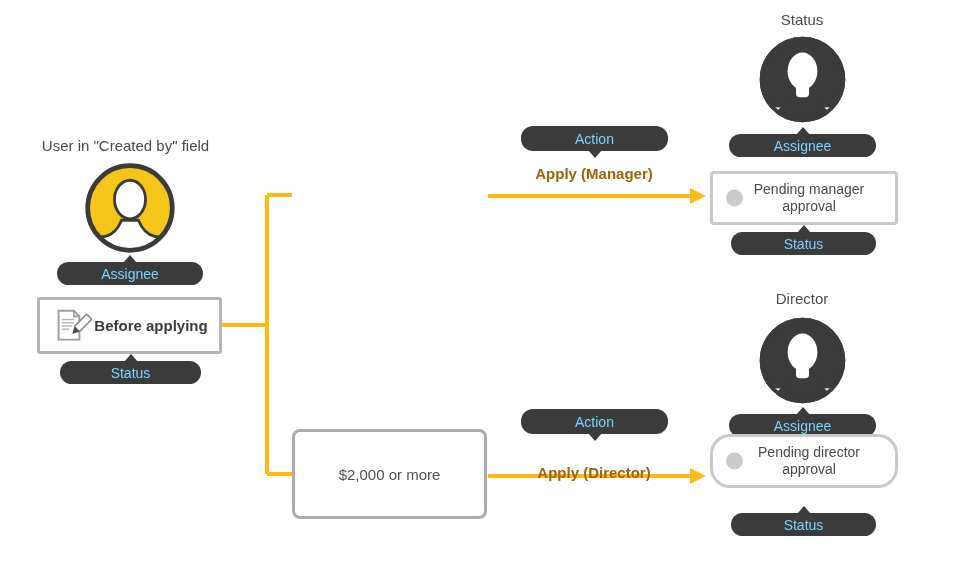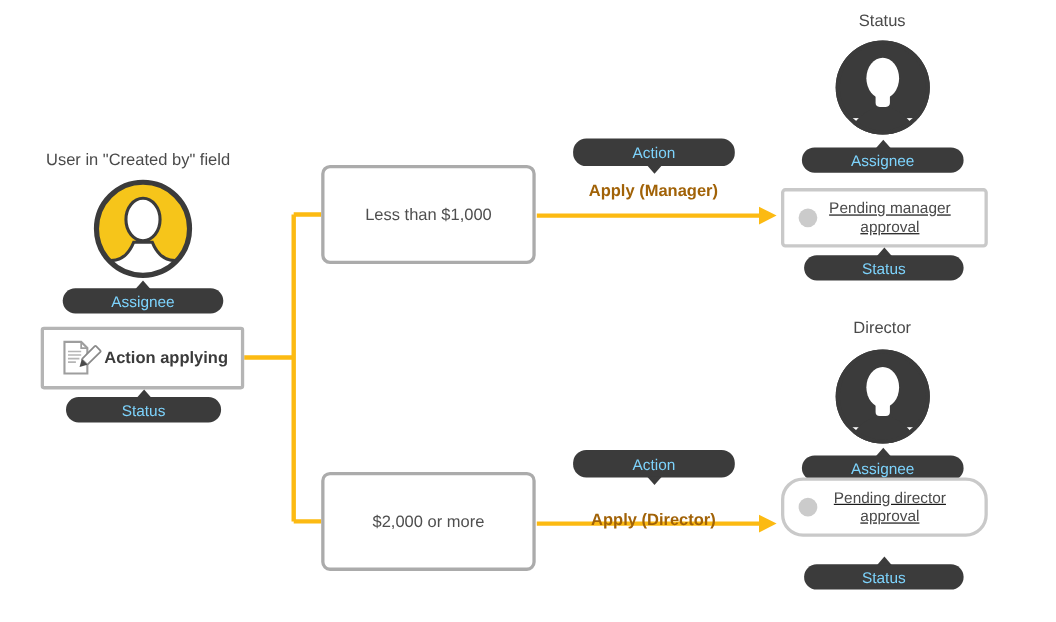--- a/index.html
+++ b/index.html
@@ -39,21 +39,21 @@
         width:80px;line-height:1.15;padding-right:10px;}
 
   .cond-box{position:absolute;left:292px;width:195px;height:90px;box-sizing:border-box;
         background:#fff;border:3px solid var(--border-strong);border-radius:8px;
         display:flex;align-items:center;justify-content:center;font-size:15px;color:#4F4F4F;}
 
   .action-label{position:absolute;width:180px;text-align:center;font-weight:bold;font-size:15px;color:#a16207;}
 
   .pending-box{position:absolute;left:710px;width:188px;height:54px;box-sizing:border-box;
         background:#fff;border:3px solid var(--border-light);border-radius:4px;
-        display:flex;align-items:center;justify-content:center;text-decoration:underline;}
+        display:flex;align-items:center;justify-content:center;}
   .pending-box .dot{position:absolute;left:13px;top:50%;transform:translateY(-50%);
         width:17px;height:17px;border-radius:50%;background:var(--dot);}
   .pending-box .txt{width:150px;margin-left:10px;text-align:center;font-size:14px;color:var(--text);line-height:1.25;}
 </style>
 </head>
 <body>
 
 <div class="canvas">
 
   <svg class="connectors" viewBox="0 0 960 565">
@@ -90,28 +90,25 @@
       <path d="M26 3 V10 H33" fill="none" stroke="#9E9E9E" stroke-width="2"></path>
       <line x1="11" y1="14" x2="26" y2="14" stroke="#B5B5B5" stroke-width="1.8"></line>
       <line x1="11" y1="18" x2="26" y2="18" stroke="#B5B5B5" stroke-width="1.8"></line>
       <line x1="11" y1="22" x2="24" y2="22" stroke="#B5B5B5" stroke-width="1.8"></line>
       <line x1="11" y1="26" x2="20" y2="26" stroke="#B5B5B5" stroke-width="1.8"></line>
       <g transform="rotate(45 33 22)">
         <rect x="29" y="5" width="9" height="22" rx="1" fill="#fff" stroke="#8A8A8A" stroke-width="2"></rect>
         <path d="M29 27 H38 L33.5 35 Z" fill="#4A4A4A"></path>
       </g>
     </svg>
-    <span class="before-text">Action applying</span>
+    <span class="before-text">Before applying</span>
   </div>
 
   <div class="pill tip-up" style="left:60px;top:361px;width:141px;height:23px;">Status</div>
 
-  <div class="cond-box" style="top:150px;">
-    <span>Less than $1,000</span>
-  </div>
   <div class="cond-box" style="top:429px;">
     <span>$2,000 or more</span>
   </div>
 
   <div class="pill tip-down" style="left:521px;top:126px;width:147px;height:25px;">Action</div>
   <div class="action-label" style="left:504px;top:165px;">Apply (Manager)</div>
 
   <div class="pill tip-down" style="left:521px;top:409px;width:147px;height:25px;">Action</div>
   <div class="action-label" style="left:504px;top:464px;">Apply (Director)</div>
 

